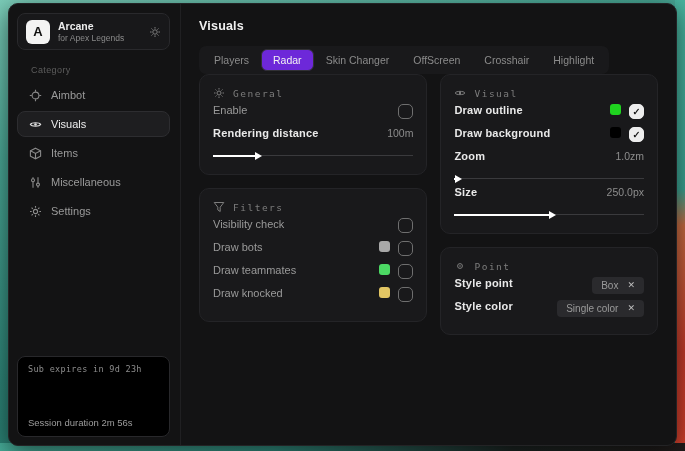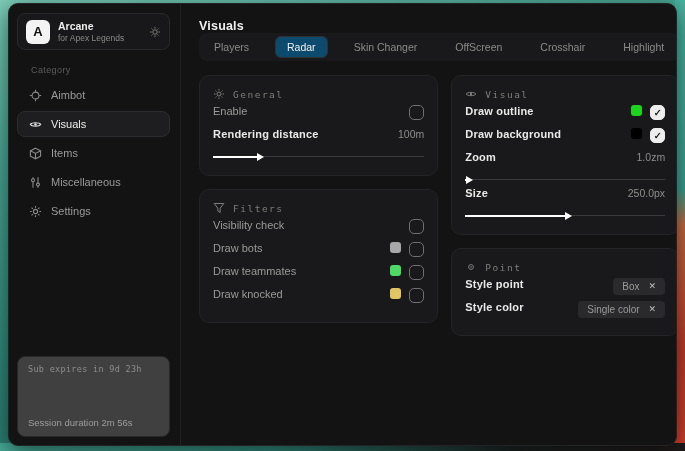--- a/index.html
+++ b/index.html
@@ -50,42 +50,42 @@
   .nav-item{
     height:26px; display:flex; align-items:center; gap:9px;
     padding:0 11px; border-radius:8px; color:#9a9a9a; font-size:11px;
     border:1px solid transparent; cursor:default;
   }
   .nav-item .nicon{ display:flex; color:#8a8a8a; }
   .nav-item.active{ background:#1e1e20; border-color:#2d2d30; color:#ededed; }
   .nav-item.active .nicon{ color:#e0e0e0; }
 
   .sidebar-footer{
-    margin-top:auto; border:1px solid #28282b; background:#404040;
+    margin-top:auto; border:1px solid #28282b; background:#000000;
     border-radius:8px; padding:7px 10px 8px; display:flex; flex-direction:column; gap:3px;
   }
   .footer-line1{ font-family:"DejaVu Sans Mono", monospace; font-size:8.5px; color:#8d8d8d; letter-spacing:.3px; }
   .footer-line2{ font-size:9.5px; color:#9d9d9d;margin-top:40px; }
 
   
   .main{ flex:1; padding:15px 18px 14px; display:flex; flex-direction:column; }
   .main-title{ font-size:12.5px; font-weight:bold; color:#f0f0f0; letter-spacing:.2px; }
 
   .tabs{
-    align-self:flex-start; display:inline-flex; gap:14px;
+    margin-top:13px; align-self:flex-start; display:inline-flex; gap:0;
     background:#19191b; border-radius:7px; padding:3px;
   }
   .tab{
     padding:4px 11px; font-size:10.5px; color:#8b8b8b; border-radius:6px;
     border:1px solid transparent; cursor:default; white-space:nowrap;
   }
-  .tab.active{ background:#0c4a6e; border-color:#313134; color:#f2f2f2; }
+  .tab.active{ background:#6d28d9; border-color:#313134; color:#f2f2f2; }
 
   .grid{
-    margin-top:14px; display:grid; grid-template-columns:1.05fr 1fr; gap:13px;
+    display:grid; grid-template-columns:1.05fr 1fr; gap:13px;
     align-items:start;
   }
   .col{ display:flex; flex-direction:column; gap:13px; }
 
   .panel{
     background:#19191b; border:1px solid #242427; border-radius:10px;
     padding:10px 13px 11px;
   }
   .panel-head{
     display:flex; align-items:center; gap:8px; margin:2px 0 5px;

